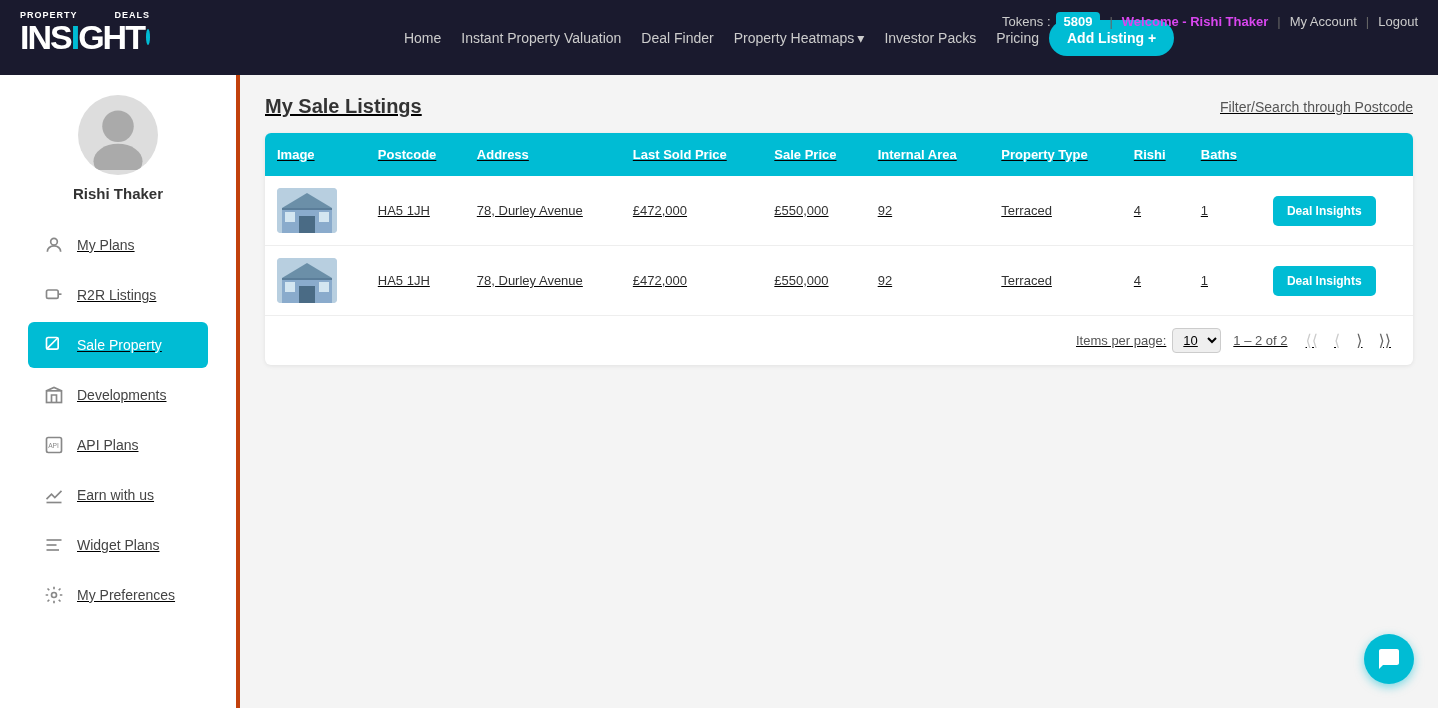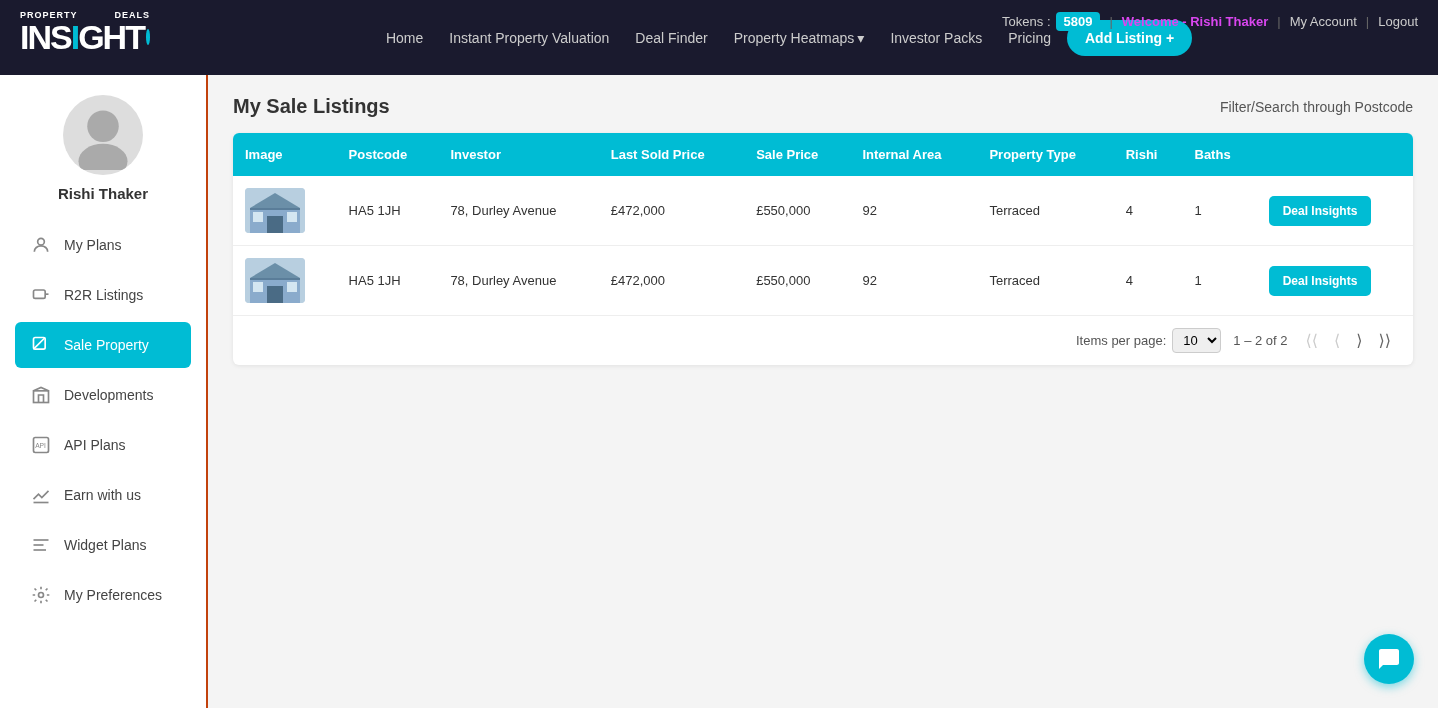--- a/index.html
+++ b/index.html
@@ -42,21 +42,20 @@
     }
     .navbar-right-top a {
       color: #00bcd4;
       text-decoration: none;
     }
     .nav-separator { color: #666; margin: 0 4px; }
 
     .nav-links {
       display: flex;
       align-items: center;
-      gap: 6px;
     }
     .nav-link {
       color: #ccc;
       text-decoration: none;
       font-size: 14px;
       padding: 6px 10px;
       cursor: pointer;
       white-space: nowrap;
     }
     .nav-link-heatmaps {
@@ -77,27 +76,27 @@
     }
 
     
     .main-layout {
       display: flex;
       min-height: calc(708px - 75px);
     }
 
     
     .sidebar {
-      width: 208px;
+      width: 240px;
       background: #fff;
       padding: 20px 0;
       display: flex;
       flex-direction: column;
       align-items: center;
-      border-right: 2px solid #c2410c;
+      border-right: 4px solid #c2410c;
       flex-shrink: 0;
     }
     .avatar-container {
       width: 80px;
       height: 80px;
       border-radius: 50%;
       background: #ddd;
       overflow: hidden;
       margin-bottom: 10px;
       display: flex;
@@ -106,21 +105,22 @@
     }
     .avatar-svg { width: 70px; height: 70px; }
     .user-name {
       font-size: 15px;
       font-weight: bold;
       color: #333;
       margin-bottom: 20px;
     }
     .sidebar-nav {
       width: 100%;
-      padding: 0 15px;
+      padding: 0 28px;
+      text-decoration: underline;
     }
     .sidebar-item {
       display: flex;
       align-items: center;
       gap: 12px;
       padding: 12px 15px;
       border-radius: 6px;
       cursor: pointer;
       color: #444;
       font-size: 14px;
@@ -138,20 +138,21 @@
       justify-content: center;
       flex-shrink: 0;
     }
     .sidebar-icon svg { width: 20px; height: 20px; }
 
     
     .content {
       flex: 1;
       padding: 20px 25px;
       background: #f4f4f4;
+      text-decoration: underline;
     }
     .content-header {
       display: flex;
       justify-content: space-between;
       align-items: center;
       margin-bottom: 15px;
     }
     .page-title {
       font-size: 20px;
       font-weight: bold;
@@ -415,21 +416,21 @@
       <h1 class="page-title">My Sale Listings</h1>
       <span class="filter-search-label">Filter/Search through Postcode</span>
     </div>
 
     <div class="table-wrapper">
       <table>
         <thead>
           <tr>
             <th>Image</th>
             <th>Postcode</th>
-            <th>Investor</th>
+            <th>Address</th>
             <th>Last Sold Price</th>
             <th>Sale Price</th>
             <th>Internal Area</th>
             <th>Property Type</th>
             <th>Rishi</th>
             <th>Baths</th>
             <th></th>
           </tr>
         </thead>
         <tbody id="table-body">

